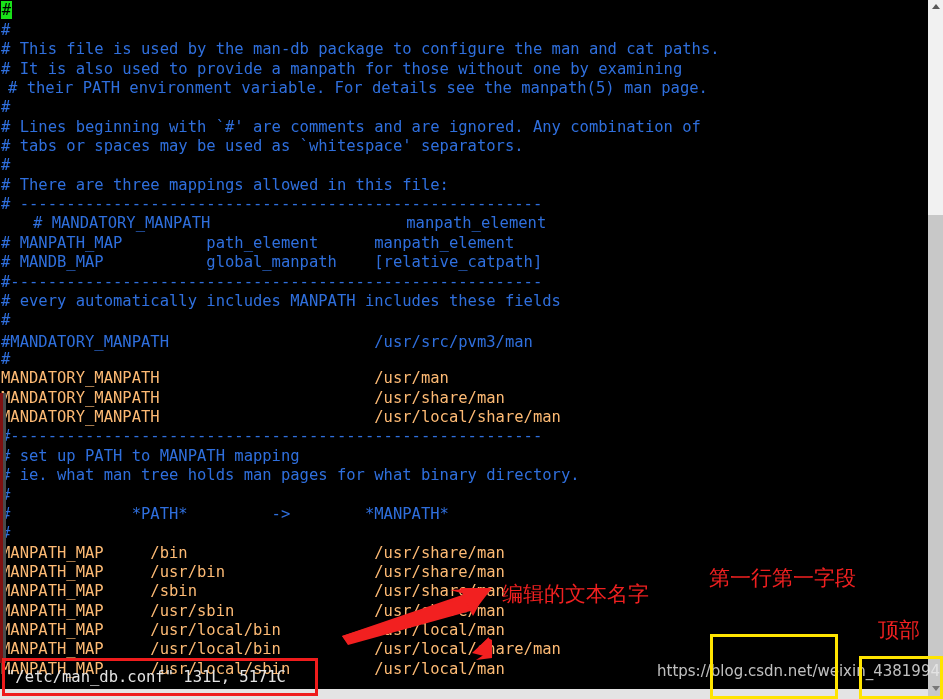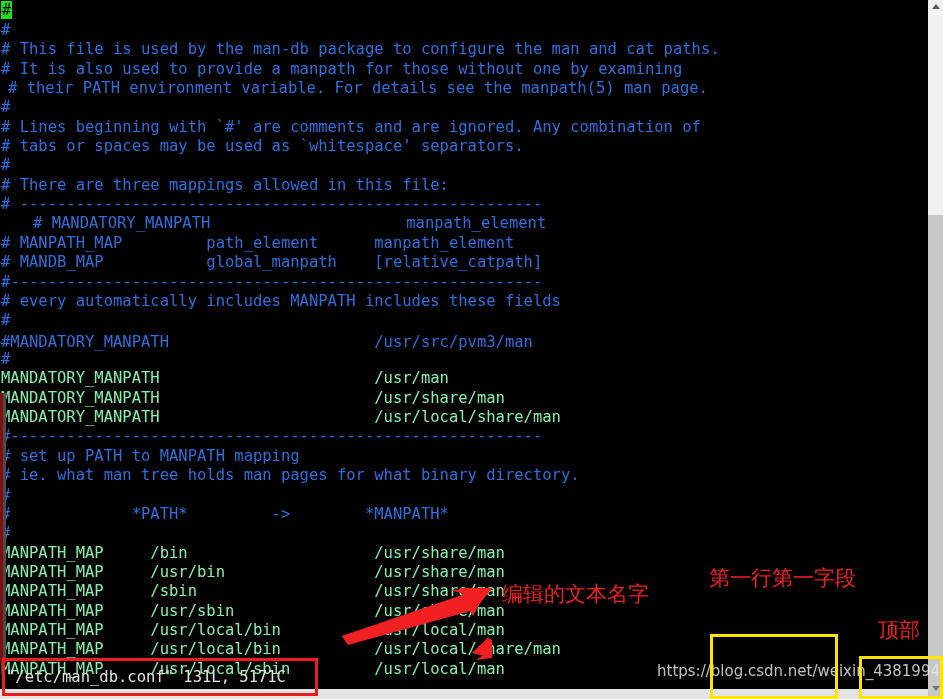--- a/index.html
+++ b/index.html
@@ -33,21 +33,21 @@
     position: absolute;
     left: 0;
     height: 19.4px;
     line-height: 19.4px;
     font-size: 15.5px;
     font-family: "DejaVu Sans Mono", "Liberation Mono", monospace;
     white-space: pre;
     letter-spacing: 0px;
   }
   .comment { color: #2f6fdd; }
-  .code    { color: #86efac; }
+  .code    { color: #fdba74; }
 
   
   #cursor-block {
     position: absolute;
     left: 1px; top: 1px;
     width: 11px; height: 18px;
     background: #19e119;
     color: #000000;
     font-size: 15.5px;
     line-height: 18px;

